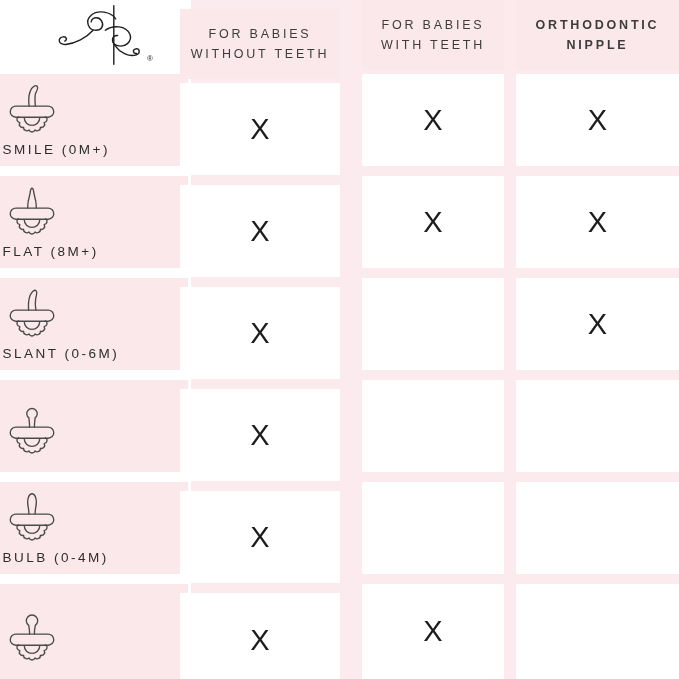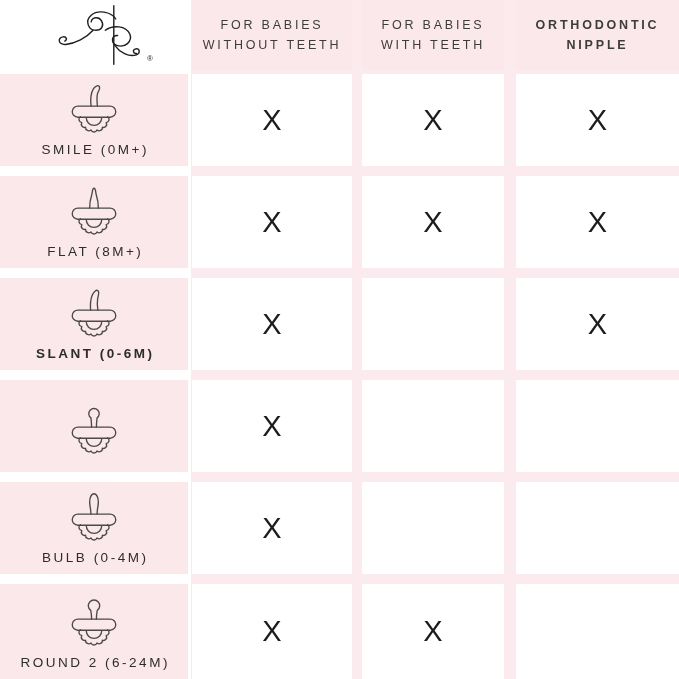--- a/index.html
+++ b/index.html
@@ -14,46 +14,46 @@
   }
   html,body{margin:0;padding:0;background:#fff;}
   .stage{
     position:relative;width:679px;height:679px;background:var(--white);
     overflow:hidden;font-family:"Liberation Sans", sans-serif;
   }
   
   .pink-strip{position:absolute;left:191px;top:0;width:488px;height:679px;background:var(--pink-gap);}
   
   .colL{left:0;width:188px;}
-  .c1{left:192px;width:160px;}
+  .c1{left:180px;width:160px;margin-top:9px;}
   .c2{left:362px;width:142px;}
   .c3{left:516px;width:163px;font-weight:bold;}
   
   .rH{top:0;height:70px;}
   .r1{top:74px;height:92px;}
   .r2{top:176px;height:92px;}
-  .r3{top:278px;height:92px;font-weight:bold;}
+  .r3{top:278px;height:92px;}
   .r4{top:380px;height:92px;}
   .r5{top:482px;height:92px;}
   .r6{top:584px;height:95px;}
 
   .cell{position:absolute;box-sizing:border-box;}
   .logo-cell{background:var(--white);display:flex;align-items:center;justify-content:center;}
   .logo-wrap{position:relative;width:110px;height:68px;}
   .logo-wrap svg{position:absolute;left:5px;top:1px;}
   .reg-mark{position:absolute;right:-4px;bottom:6px;font-size:8px;color:#2a2a2a;}
 
   .header-cell{
     background:var(--pink-cell);display:flex;align-items:center;justify-content:center;
     text-align:center;font-size:12.5px;letter-spacing:2.8px;line-height:1.6;
     color:var(--text-dark);padding:0 8px;
   }
   .label-cell{
     background:var(--pink-cell);display:flex;flex-direction:column;
-    align-items:center;justify-content:flex-end;padding-bottom:9px;
+    justify-content:flex-end;padding-bottom:9px;
   }
   .label-cell .pac-icon{margin-bottom:4px;}
   .row-label{
     font-size:13.5px;letter-spacing:2.5px;color:var(--text-label);
     white-space:nowrap;text-indent:2.5px;
   }
   .data-cell{
     background:var(--white);display:flex;align-items:center;justify-content:center;
     font-size:29px;color:var(--x-color);font-weight:400;
   }
@@ -150,21 +150,20 @@
 
   <div class="cell colL r6 label-cell">
     <span class="pac-icon">
       <svg width="64" height="58" viewBox="0 0 60 60" fill="none" stroke="#4a4a4a" stroke-width="1.4" stroke-linecap="round" stroke-linejoin="round">
         <path d="M27.5,27 C27.5,22 27,20 26.6,18 A5.9,5.9 0 1 1 33.4,18 C33,20 32.5,22 32.5,27"></path>
         <rect x="7.5" y="27" width="45" height="11.5" rx="5.75"></rect>
         <path d="M16,38 A3.3,3.3 0 0 0 17.4,44.1 A3.3,3.3 0 0 0 21.3,48.9 A3.3,3.3 0 0 0 26.9,51.6 A3.3,3.3 0 0 0 33.1,51.6 A3.3,3.3 0 0 0 38.7,48.9 A3.3,3.3 0 0 0 42.6,44.1 A3.3,3.3 0 0 0 44,38"></path>
         <path d="M22,39 A8,8 0 0 0 38,39"></path>
       </svg>
     </span>
-    <span class="row-label">ROUND 2 (6-24M)</span>
   </div>
 
   <div class="cell c1 r1 data-cell">X</div>
   <div class="cell c2 r1 data-cell">X</div>
   <div class="cell c3 r1 data-cell">X</div>
 
   <div class="cell c1 r2 data-cell">X</div>
   <div class="cell c2 r2 data-cell">X</div>
   <div class="cell c3 r2 data-cell">X</div>
 

